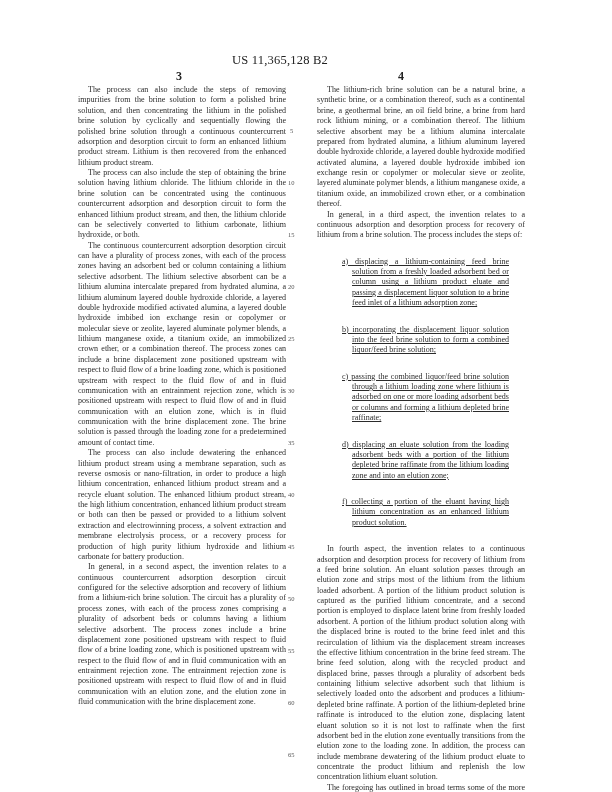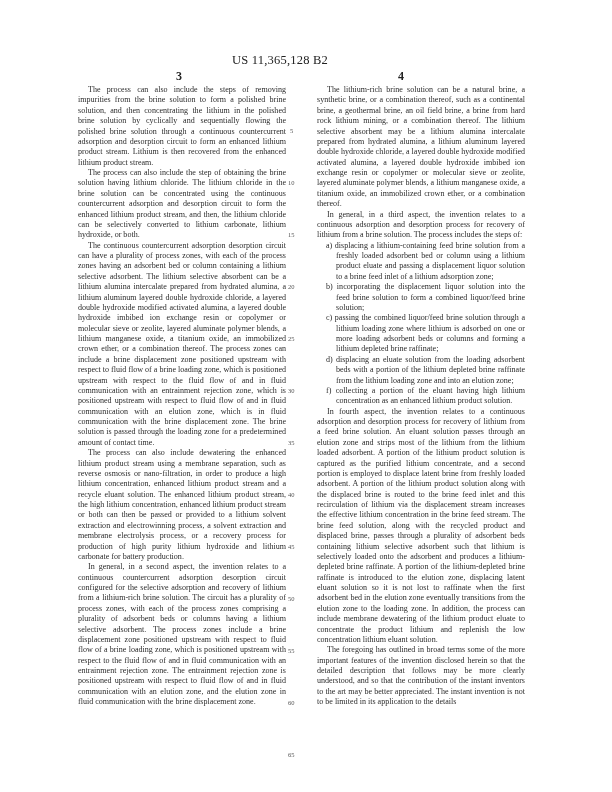--- a/index.html
+++ b/index.html
@@ -8,21 +8,21 @@
   .patent-number { position: absolute; top: 53px; left: 0; width: 560px; text-align: center;
          font-size: 12.5px; letter-spacing: 0.2px; color: #222; }
   .col-num { position: absolute; top: 69px; font-size: 12px; font-weight: bold; color: #222; }
   .col-num.left { left: 176px; }
   .col-num.right { left: 398px; }
   .column { position: absolute; top: 85px; width: 208px; font-size: 8.05px; line-height: 10.37px;
          text-align: justify; hyphens: manual; }
   .column.left { left: 78px; }
   .column.right { left: 317px; width: 208px; }
   .column p { margin: 0; text-indent: 10px; }
-  .column .list-item { margin: 0; padding-left: 19px; text-indent: -10px; }
+  .column .list-item { margin: 16px; padding-left: 19px; text-indent: -10px; text-decoration: underline; }
   .line-numbers { position: absolute; top: 0; left: 0; width: 612px; height: 792px; pointer-events: none; }
   .ln { position: absolute; font-size: 6.5px; color: #555; }
 </style>
 </head>
 <body>
 
 <div class="patent-number">US 11,365,128 B2</div>
 <div class="col-num left">3</div>
 <div class="col-num right">4</div>
 

